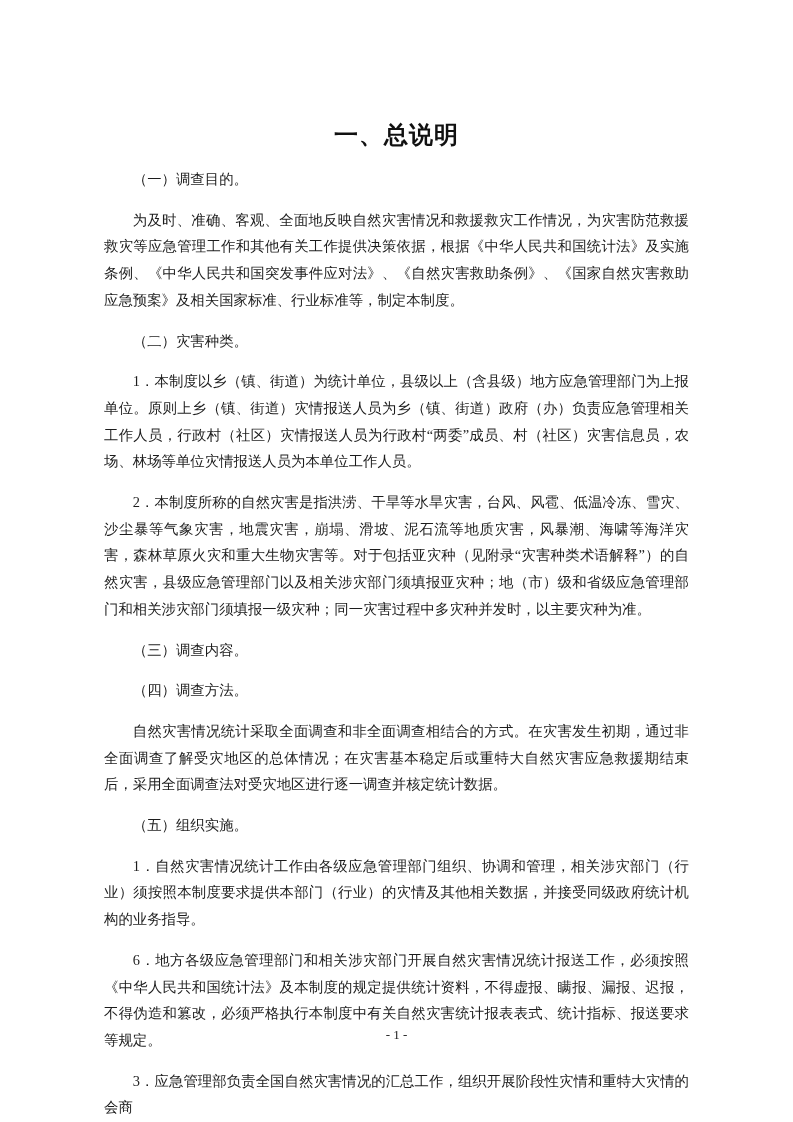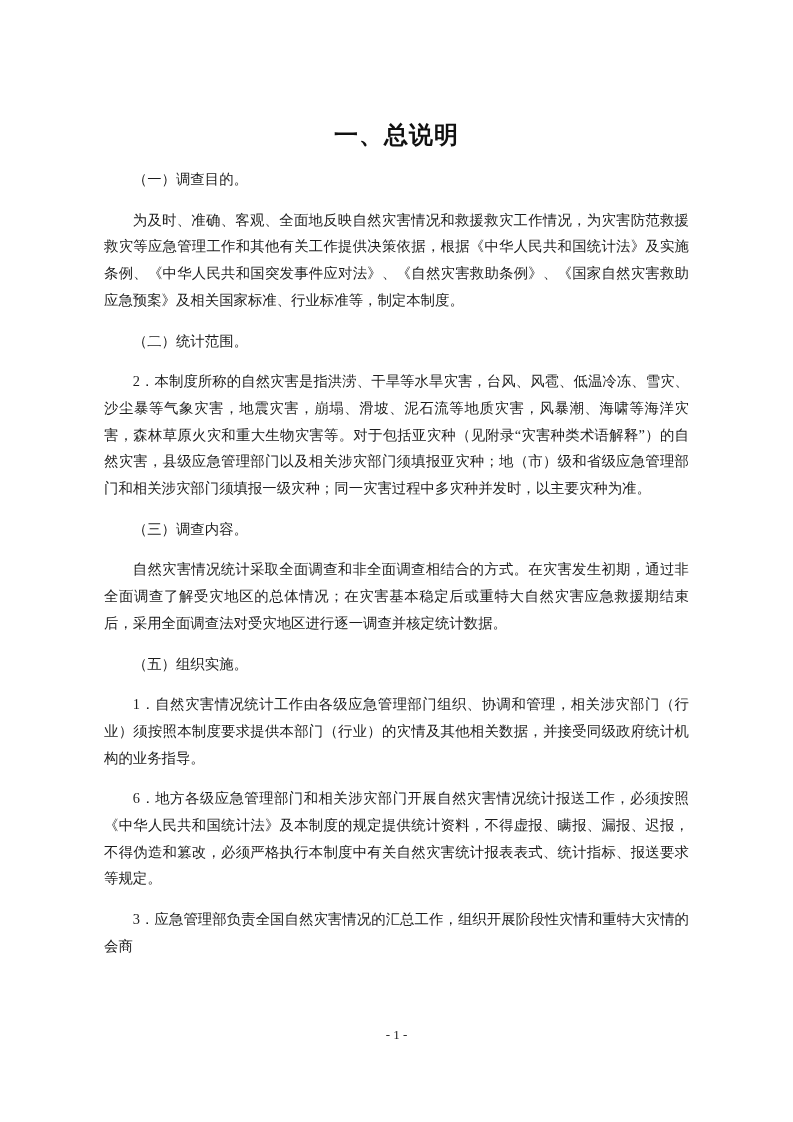--- a/index.html
+++ b/index.html
@@ -56,23 +56,25 @@
 </style>
 </head>
 <body>
 
 <div class="page">
   <div class="content">
     <h1 class="doc-title">一、总说明</h1>
     <div id="doc-body">
         <p class="para">（一）调查目的。</p>
         <p class="para">为及时、准确、客观、全面地反映自然灾害情况和救援救灾工作情况，为灾害防范救援救灾等应急管理工作和其他有关工作提供决策依据，根据《中华人民共和国统计法》及实施条例、《中华人民共和国突发事件应对法》、《自然灾害救助条例》、《国家自然灾害救助应急预案》及相关国家标准、行业标准等，制定本制度。</p>
-        <p class="para">（二）统计范围。</p>
+        <p class="para">（二）灾害种类。</p>
+        <p class="para">1．本制度以乡（镇、街道）为统计单位，县级以上（含县级）地方应急管理部门为上报单位。原则上乡（镇、街道）灾情报送人员为乡（镇、街道）政府（办）负责应急管理相关工作人员，行政村（社区）灾情报送人员为行政村“两委”成员、村（社区）灾害信息员，农场、林场等单位灾情报送人员为本单位工作人员。</p>
         <p class="para">2．本制度所称的自然灾害是指洪涝、干旱等水旱灾害，台风、风雹、低温冷冻、雪灾、沙尘暴等气象灾害，地震灾害，崩塌、滑坡、泥石流等地质灾害，风暴潮、海啸等海洋灾害，森林草原火灾和重大生物灾害等。对于包括亚灾种（见附录“灾害种类术语解释”）的自然灾害，县级应急管理部门以及相关涉灾部门须填报亚灾种；地（市）级和省级应急管理部门和相关涉灾部门须填报一级灾种；同一灾害过程中多灾种并发时，以主要灾种为准。</p>
         <p class="para">（三）调查内容。</p>
+        <p class="para">（四）调查方法。</p>
         <p class="para">自然灾害情况统计采取全面调查和非全面调查相结合的方式。在灾害发生初期，通过非全面调查了解受灾地区的总体情况；在灾害基本稳定后或重特大自然灾害应急救援期结束后，采用全面调查法对受灾地区进行逐一调查并核定统计数据。</p>
         <p class="para">（五）组织实施。</p>
         <p class="para">1．自然灾害情况统计工作由各级应急管理部门组织、协调和管理，相关涉灾部门（行业）须按照本制度要求提供本部门（行业）的灾情及其他相关数据，并接受同级政府统计机构的业务指导。</p>
         <p class="para">6．地方各级应急管理部门和相关涉灾部门开展自然灾害情况统计报送工作，必须按照《中华人民共和国统计法》及本制度的规定提供统计资料，不得虚报、瞒报、漏报、迟报，不得伪造和篡改，必须严格执行本制度中有关自然灾害统计报表表式、统计指标、报送要求等规定。</p>
         <p class="para">3．应急管理部负责全国自然灾害情况的汇总工作，组织开展阶段性灾情和重特大灾情的会商</p>
       </div>
   </div>
   <div class="footer">- 1 -</div>
 </div>
 

